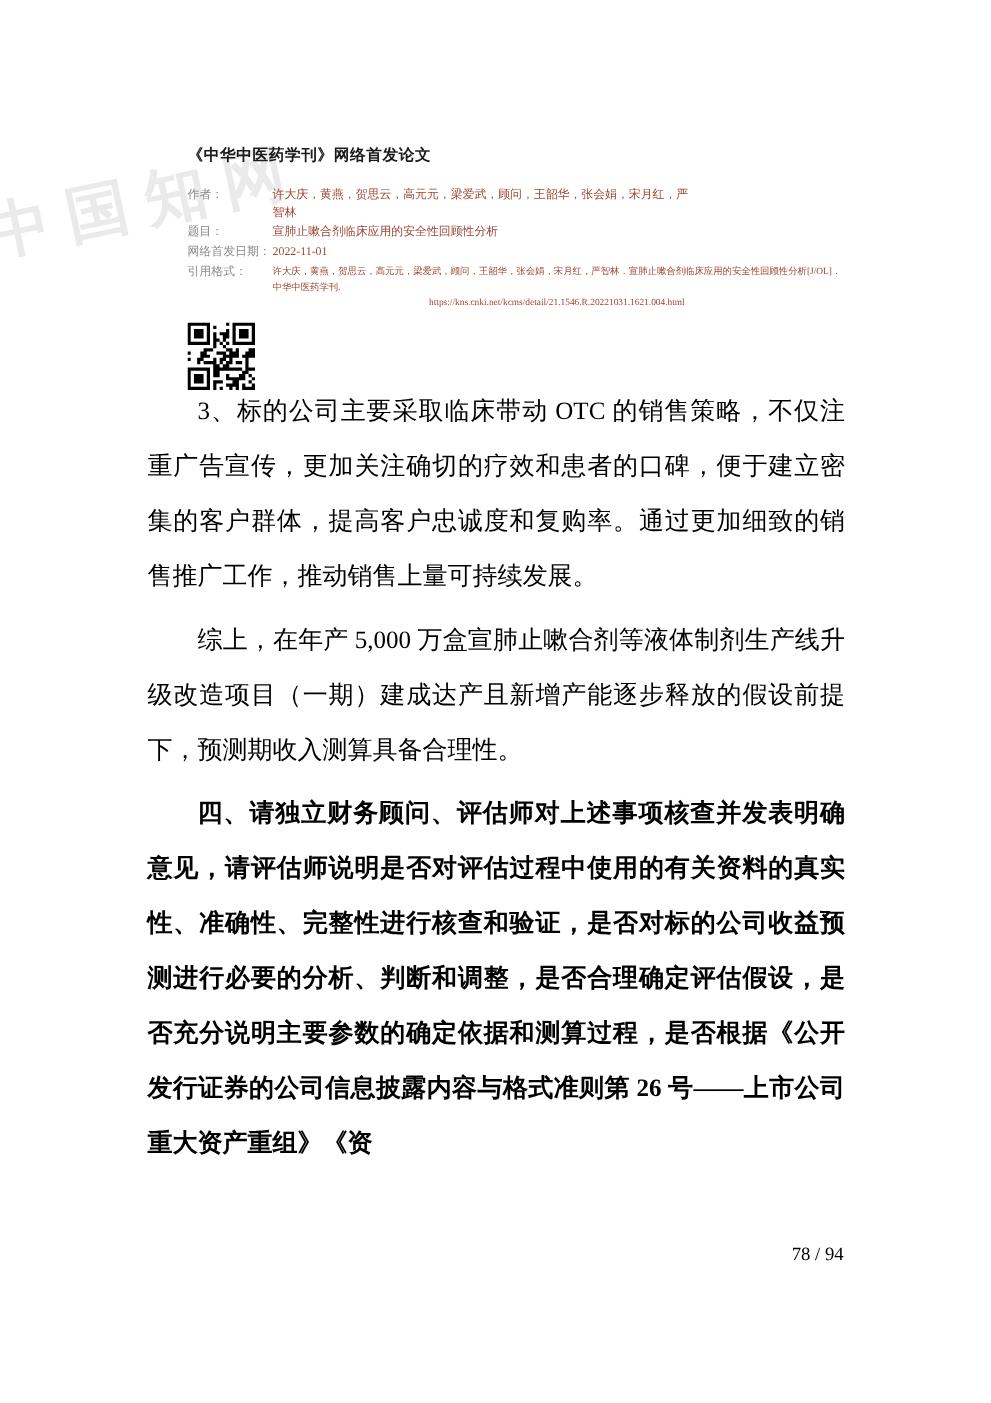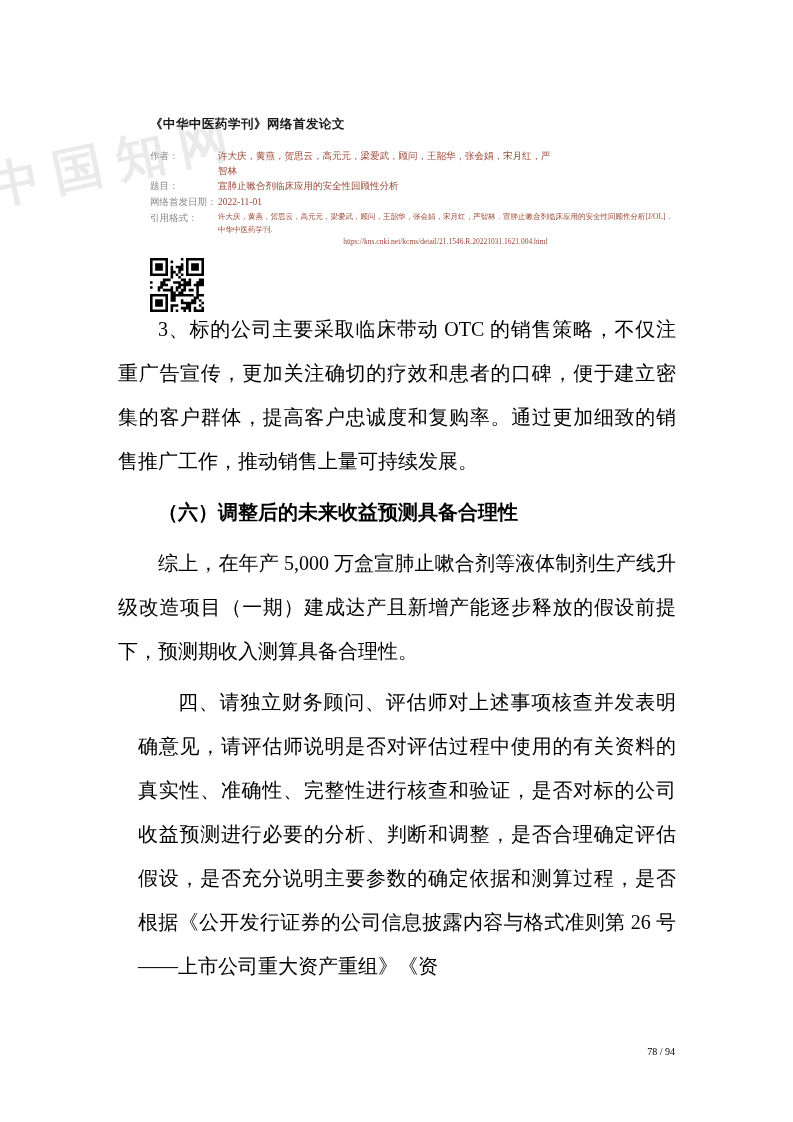--- a/index.html
+++ b/index.html
@@ -40,25 +40,25 @@
   }
 
   
   .doc-body{
     position:absolute;left:118px;top:307px;width:558px;
     font-size:20px;line-height:44px;
     text-align:justify;z-index:2;
   }
   .para{margin:0 0 7px 0;text-indent:2em;}
   .para.heading{font-weight:bold;margin-top:7px;}
-  .para.bold{font-weight:normal;margin-left:20px;}
+  .para.bold{font-weight:bold;}
 
   .page-number{
-    position:absolute;right:118px;top:1046px;
-    font-size:10px;z-index:2;
+    position:absolute;right:118px;top:996px;
+    font-size:15px;z-index:2;
   }
 </style>
 </head>
 <body>
 
 <div class="page">
 
   <div class="watermark">中国知网</div>
 
   <div class="cnki-block">
@@ -90,20 +90,19 @@
     <div class="qr">
       <svg viewBox="0 0 21 21" xmlns="http://www.w3.org/2000/svg">
         <rect x="0" y="0" width="21" height="21" fill="#ffffff"></rect>
         <path id="qr-path" fill="#000000" fill-rule="evenodd" d="M12 0h1v1h-1zM8 1h1v1h-1zM12 2h1v1h-1zM8 3h1v1h-1zM10 3h1v1h-1zM11 3h1v1h-1zM12 3h1v1h-1zM8 4h1v1h-1zM11 4h1v1h-1zM12 4h1v1h-1zM8 5h1v1h-1zM9 5h1v1h-1zM11 5h1v1h-1zM8 6h1v1h-1zM10 6h1v1h-1zM12 6h1v1h-1zM8 7h1v1h-1zM11 7h1v1h-1zM5 8h1v1h-1zM6 8h1v1h-1zM7 8h1v1h-1zM12 8h1v1h-1zM13 8h1v1h-1zM15 8h1v1h-1zM19 8h1v1h-1zM20 8h1v1h-1zM0 9h1v1h-1zM4 9h1v1h-1zM5 9h1v1h-1zM9 9h1v1h-1zM10 9h1v1h-1zM11 9h1v1h-1zM13 9h1v1h-1zM14 9h1v1h-1zM15 9h1v1h-1zM18 9h1v1h-1zM19 9h1v1h-1zM20 9h1v1h-1zM4 10h1v1h-1zM5 10h1v1h-1zM6 10h1v1h-1zM11 10h1v1h-1zM12 10h1v1h-1zM13 10h1v1h-1zM14 10h1v1h-1zM15 10h1v1h-1zM17 10h1v1h-1zM18 10h1v1h-1zM19 10h1v1h-1zM20 10h1v1h-1zM0 11h1v1h-1zM3 11h1v1h-1zM4 11h1v1h-1zM8 11h1v1h-1zM10 11h1v1h-1zM11 11h1v1h-1zM13 11h1v1h-1zM18 11h1v1h-1zM3 12h1v1h-1zM5 12h1v1h-1zM6 12h1v1h-1zM7 12h1v1h-1zM8 12h1v1h-1zM10 12h1v1h-1zM12 12h1v1h-1zM13 12h1v1h-1zM15 12h1v1h-1zM16 12h1v1h-1zM18 12h1v1h-1zM8 13h1v1h-1zM9 13h1v1h-1zM11 13h1v1h-1zM12 13h1v1h-1zM18 13h1v1h-1zM8 14h1v1h-1zM9 14h1v1h-1zM10 14h1v1h-1zM11 14h1v1h-1zM12 14h1v1h-1zM13 14h1v1h-1zM14 14h1v1h-1zM15 14h1v1h-1zM16 14h1v1h-1zM18 14h1v1h-1zM19 14h1v1h-1zM20 14h1v1h-1zM8 15h1v1h-1zM9 15h1v1h-1zM17 15h1v1h-1zM18 15h1v1h-1zM8 16h1v1h-1zM9 16h1v1h-1zM12 16h1v1h-1zM16 16h1v1h-1zM17 16h1v1h-1zM19 16h1v1h-1zM12 17h1v1h-1zM13 17h1v1h-1zM14 17h1v1h-1zM15 17h1v1h-1zM16 17h1v1h-1zM17 17h1v1h-1zM20 17h1v1h-1zM8 18h1v1h-1zM9 18h1v1h-1zM10 18h1v1h-1zM14 18h1v1h-1zM15 18h1v1h-1zM19 18h1v1h-1zM8 19h1v1h-1zM12 19h1v1h-1zM13 19h1v1h-1zM14 19h1v1h-1zM15 19h1v1h-1zM17 19h1v1h-1zM20 19h1v1h-1zM8 20h1v1h-1zM10 20h1v1h-1zM13 20h1v1h-1zM15 20h1v1h-1zM17 20h1v1h-1zM18 20h1v1h-1zM19 20h1v1h-1zM20 20h1v1h-1zM0 0h7v7h-7zM1 1h5v5h-5zM2 2h3v3h-3zM14 0h7v7h-7zM15 1h5v5h-5zM16 2h3v3h-3zM0 14h7v7h-7zM1 15h5v5h-5zM2 16h3v3h-3z"></path>
       </svg>
     </div>
   </div>
 
   <div class="doc-body">
     <p class="para">3、标的公司主要采取临床带动 OTC 的销售策略，不仅注重广告宣传，更加关注确切的疗效和患者的口碑，便于建立密集的客户群体，提高客户忠诚度和复购率。通过更加细致的销售推广工作，推动销售上量可持续发展。</p>
-    <p class="para heading">（六）调整后的未来收益预测具备合理性</p>
     <p class="para">综上，在年产 5,000 万盒宣肺止嗽合剂等液体制剂生产线升级改造项目（一期）建成达产且新增产能逐步释放的假设前提下，预测期收入测算具备合理性。</p>
     <p class="para bold">四、请独立财务顾问、评估师对上述事项核查并发表明确意见，请评估师说明是否对评估过程中使用的有关资料的真实性、准确性、完整性进行核查和验证，是否对标的公司收益预测进行必要的分析、判断和调整，是否合理确定评估假设，是否充分说明主要参数的确定依据和测算过程，是否根据《公开发行证券的公司信息披露内容与格式准则第 26 号——上市公司重大资产重组》《资</p>
   </div>
 
   <div class="page-number">78 / 94</div>
 
 </div>
 
 </body></html>

